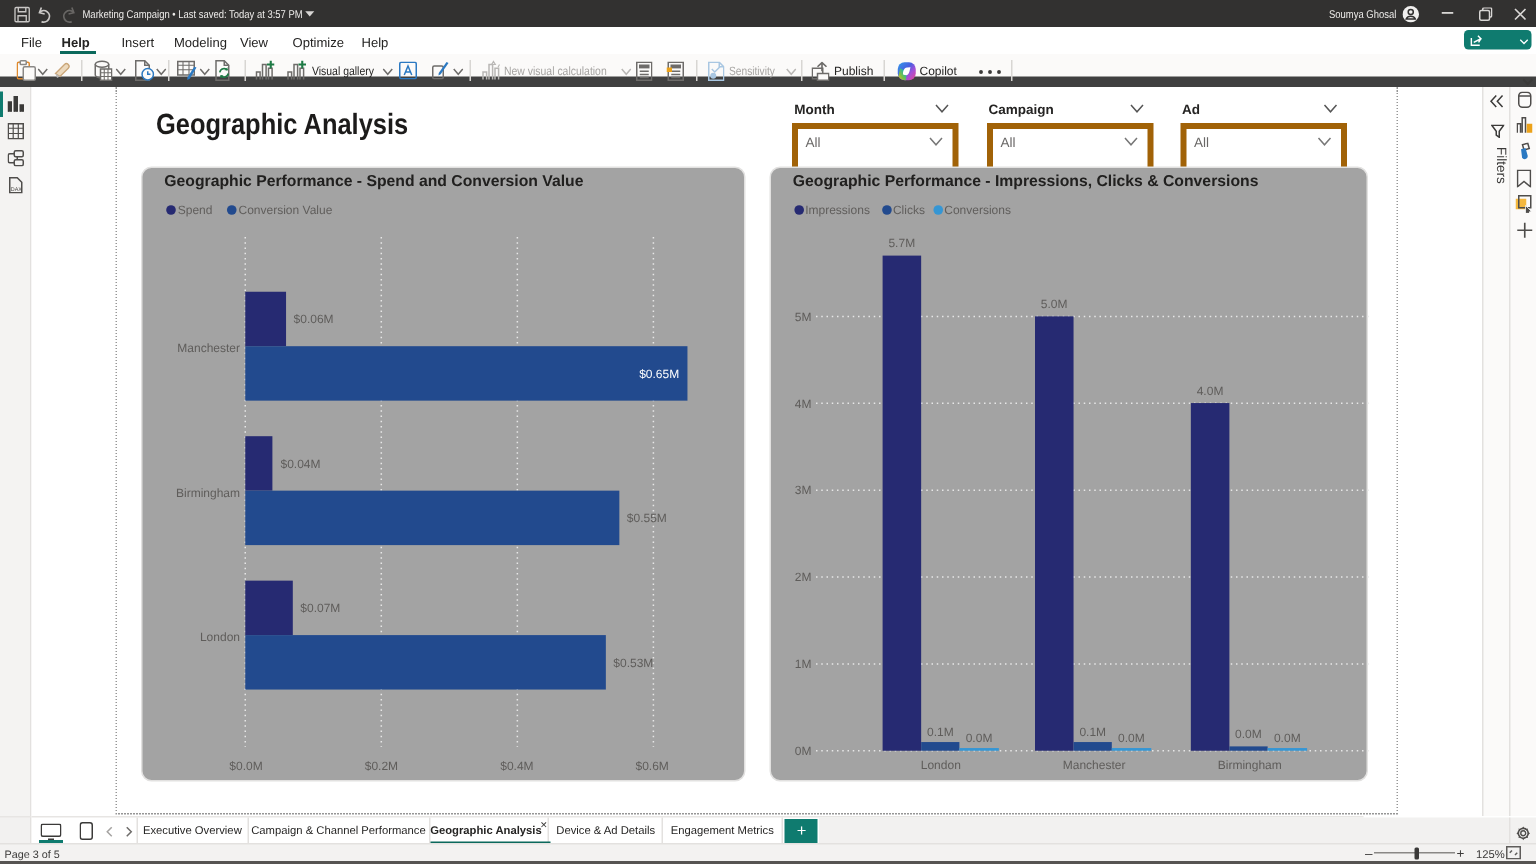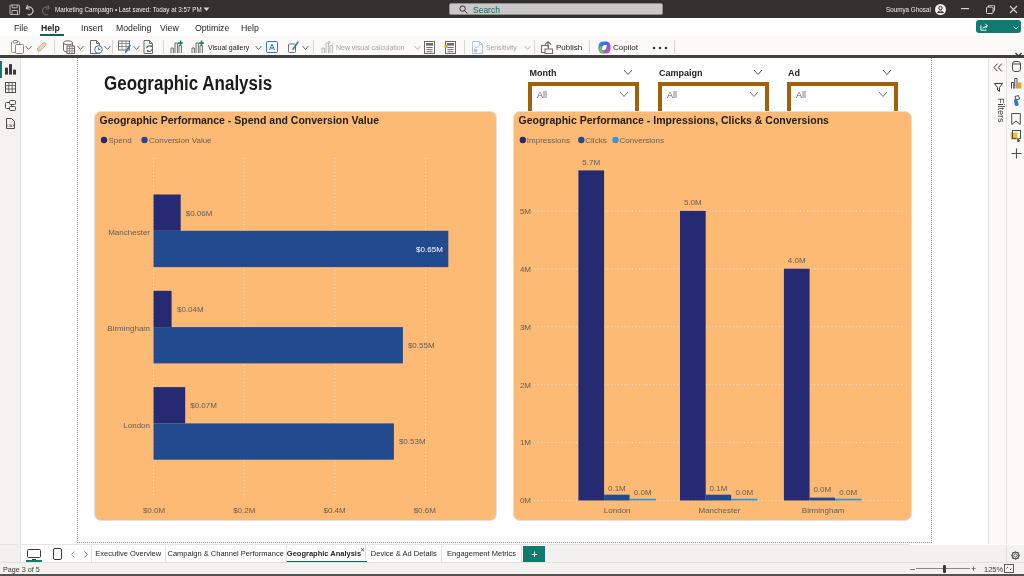--- a/index.html
+++ b/index.html
@@ -6,33 +6,33 @@
   html,body { width:1024px; height:576px; overflow:hidden; }
   body { font-family:"Liberation Sans", sans-serif; position:relative; background:#fff; }
   .abs { position:absolute; }
   
   #titlebar { left:0; top:0; width:1024px; height:18px; background:#323130; color:#e8e6e4; }
   #titlebar .txt { position:absolute; top:4.5px; font-size:7.5px; color:#efedeb; }
   
   #menubar { left:0; top:18px; width:936px; height:18px; background:#fff; }
   .menuitem { position:absolute; top:5px; font-size:8.7px; color:#252423; }
   
-  #ribbon { left:0; top:36px; width:1024px; height:22px; background:#fbfaf9; border-bottom:3px solid #404040; }
+  #ribbon { left:0; top:36px; width:1024px; height:22px; background:#fbfaf9; border-bottom:7px solid #404040; }
   .rsep { position:absolute; top:4px; height:14px; width:1px; background:#d8d6d3; }
   .rtxt { position:absolute; top:7px; font-size:8px; color:#252423; white-space:nowrap; }
   .rgray { color:#a6a4a2; }
   .chev { position:absolute; width:7px; height:7px; }
   
   #leftbar { left:0; top:58px; width:21px; height:504px; background:#f4f3f2; border-right:1px solid #e3e1df; }
   
   #canvas { left:21px; top:58px; width:967px; height:486px; background:#fff; }
   .dotv { position:absolute; width:1px; background-image:repeating-linear-gradient(to bottom,#969696 0 1px,transparent 1px 2px); }
   .doth { position:absolute; height:1px; background-image:repeating-linear-gradient(to right,#969696 0 1px,transparent 1px 2px); }
   
-  .card { position:absolute; background:#fdba74; border:1px solid #e2e1e0; border-radius:7px; }
+  .card { position:absolute; background:#a3a3a3; border:1px solid #e2e1e0; border-radius:7px;padding-left:10px; }
   
   .slabel { position:absolute; top:10px; font-size:9px; font-weight:bold; color:#252423; }
   .sbox { position:absolute; top:24px; height:34px; border:4px solid #a16207; background:#fff; font-size:9px; color:#6a6867; }
   .schev { position:absolute; }
   
   #filterbar { left:988px; top:58px; width:18px; height:486px; background:#fbfaf9; border-left:1px solid #e3e1df; }
   #rightbar { left:1006px; top:58px; width:18px; height:486px; background:#fbfaf9; border-left:1px solid #e3e1df; }
   
   #tabbar { left:21px; top:544px; width:888px; height:18px; background:#fff; border-top:1px solid #e7e5e3; }
   .tab { position:absolute; top:0; height:18px; border-right:1px solid #e3e1df; font-size:7.5px; color:#252423; text-align:center; line-height:17px; white-space:nowrap; }
@@ -51,27 +51,20 @@
     </g>
     <path d="M17.5 4.2 a3.8 3.8 0 1 1 1.2 6.2" stroke="#c9c7c5" fill="none" stroke-width="1.2"></path>
     <path d="M18.6 1 L17.3 4.5 L20.8 5.3" stroke="#c9c7c5" fill="none" stroke-width="1.1"></path>
     <path d="M40 4.2 a3.8 3.8 0 1 0 -1.2 6.2" stroke="#686664" fill="none" stroke-width="1.2"></path>
     <path d="M38.9 1 L40.2 4.5 L36.7 5.3" stroke="#686664" fill="none" stroke-width="1.1"></path>
   </svg>
   <div class="txt" style="left:55px;transform:scaleX(0.84);transform-origin:left;">Marketing Campaign • Last saved: Today at 3:57 PM</div>
   <svg class="abs" style="left:203px;top:7px" width="7" height="5">
       <path d="M0.5 0.5 L3.5 4 L6.5 0.5 Z" fill="#d8d6d4"></path>
     </svg>
-  <div class="abs" style="left:449px;top:2.5px;width:214px;height:12.5px;background:#c9c9c9;border:1px solid #8f8d8b;border-radius:2px;">
-    <svg class="abs" style="left:9px;top:1.5px" width="9" height="9" viewBox="0 0 9 9">
-        <circle cx="3.6" cy="3.6" r="2.7" stroke="#323130" fill="none" stroke-width="1"></circle>
-        <line x1="5.7" y1="5.7" x2="8.3" y2="8.3" stroke="#323130" stroke-width="1"></line>
-      </svg>
-    <div class="abs" style="left:23px;top:1.5px;font-size:8.5px;color:#0f6a5f;">Search</div>
-  </div>
   <div class="txt" style="left:886px;transform:scaleX(0.84);transform-origin:left;">Soumya Ghosal</div>
   <svg class="abs" style="left:934.5px;top:3.5px" width="11" height="11" viewBox="0 0 11 11">
     <circle cx="5.5" cy="5.5" r="5.5" fill="#f0efee"></circle>
     <circle cx="5.5" cy="4" r="1.7" fill="none" stroke="#323130" stroke-width="1"></circle>
     <path d="M2.5 8.6 a3.2 2.6 0 0 1 6 0 Z" fill="none" stroke="#323130" stroke-width="1"></path>
   </svg>
   <svg class="abs" style="left:961px;top:8px" width="8" height="2">
       <rect width="8" height="1.2" fill="#d8d6d4"></rect>
     </svg>
   <svg class="abs" style="left:986px;top:4.5px" width="9" height="9" viewBox="0 0 9 9">

